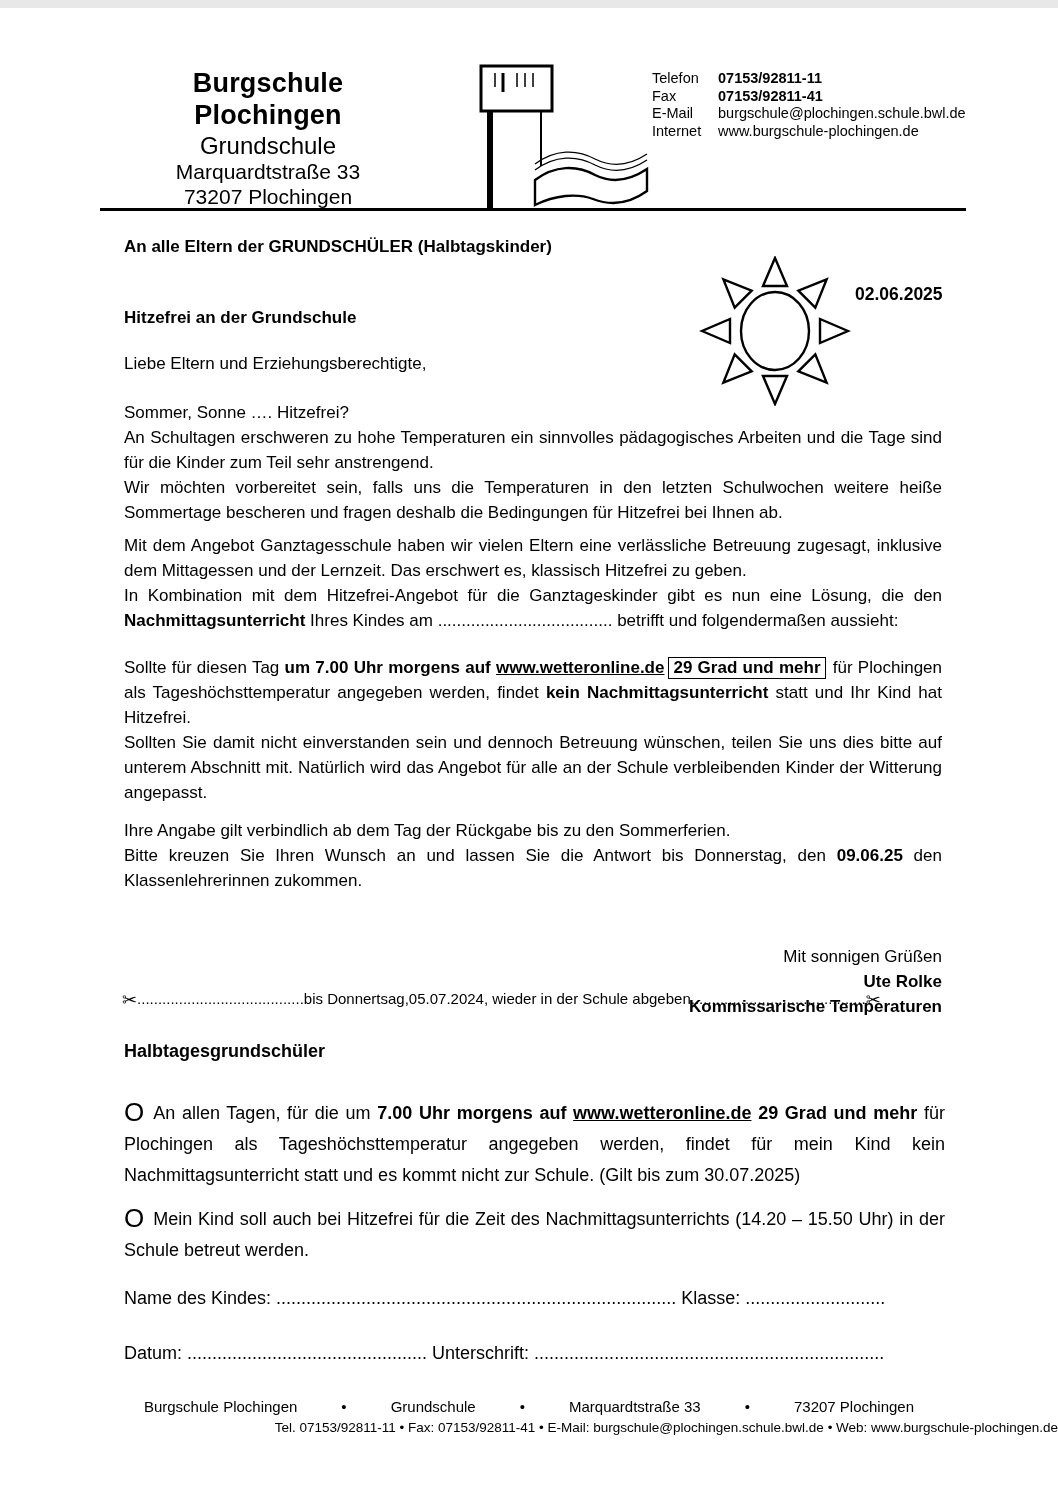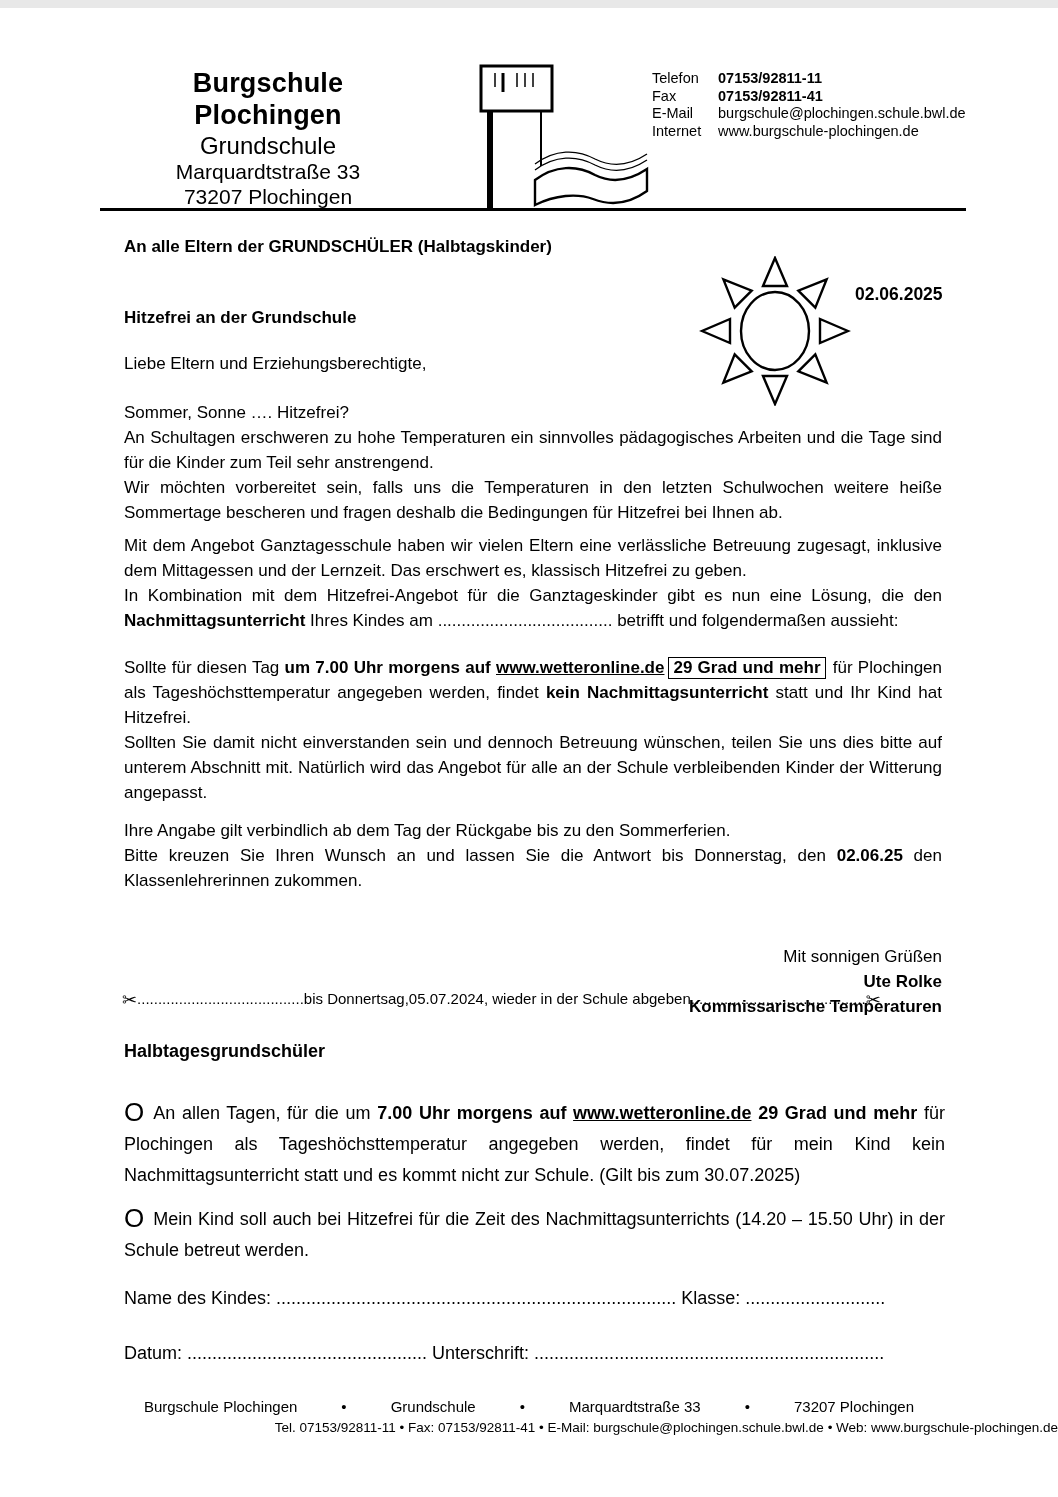--- a/index.html
+++ b/index.html
@@ -130,21 +130,21 @@
     <p><span>In Kombination mit dem Hitzefrei-Angebot für die Ganztageskinder gibt es nun eine Lösung, die den </span><span class="b">Nachmittagsunterricht</span><span> Ihres Kindes am ..................................... betrifft und folgendermaßen aussieht:</span></p>
   </div>
 
   <div class="block p3">
     <p><span>Sollte für diesen Tag </span><span class="b">um 7.00 Uhr morgens auf </span><span class="link">www.wetteronline.de</span><span class="boxed">29 Grad und mehr</span><span> für Plochingen als Tageshöchsttemperatur angegeben werden, findet </span><span class="b">kein Nachmittagsunterricht</span><span> statt und Ihr Kind hat Hitzefrei.</span></p>
     <p>Sollten Sie damit nicht einverstanden sein und dennoch Betreuung wünschen, teilen Sie uns dies bitte auf unterem Abschnitt mit. Natürlich wird das Angebot für alle an der Schule verbleibenden Kinder der Witterung angepasst.</p>
   </div>
 
   <div class="block p4">
     <p>Ihre Angabe gilt verbindlich ab dem Tag der Rückgabe bis zu den Sommerferien.</p>
-    <p><span>Bitte kreuzen Sie Ihren Wunsch an und lassen Sie die Antwort bis Donnerstag, den </span><span class="b">02.06.25</span><span> den Klassenlehrerinnen zukommen.</span></p>
+    <p><span>Bitte kreuzen Sie Ihren Wunsch an und lassen Sie die Antwort bis Donnerstag, den </span><span class="b">09.06.25</span><span> den Klassenlehrerinnen zukommen.</span></p>
   </div>
 
   <div class="block closing">
     <p>Mit sonnigen Grüßen</p>
     <p class="b">Ute Rolke</p>
     <p class="b">Kommissarische Temperaturen</p>
   </div>
 
   <div class="cutline"><span class="scissors">✂</span><span>........................................</span><span>bis Donnertsag,05.07.2024, wieder in der Schule abgeben</span><span>..........................................</span><span class="scissors">✂</span></div>
 

